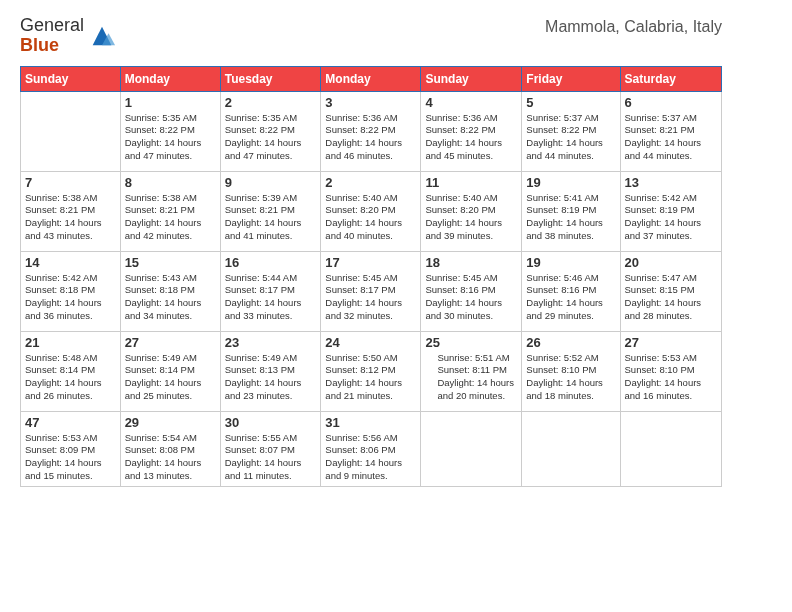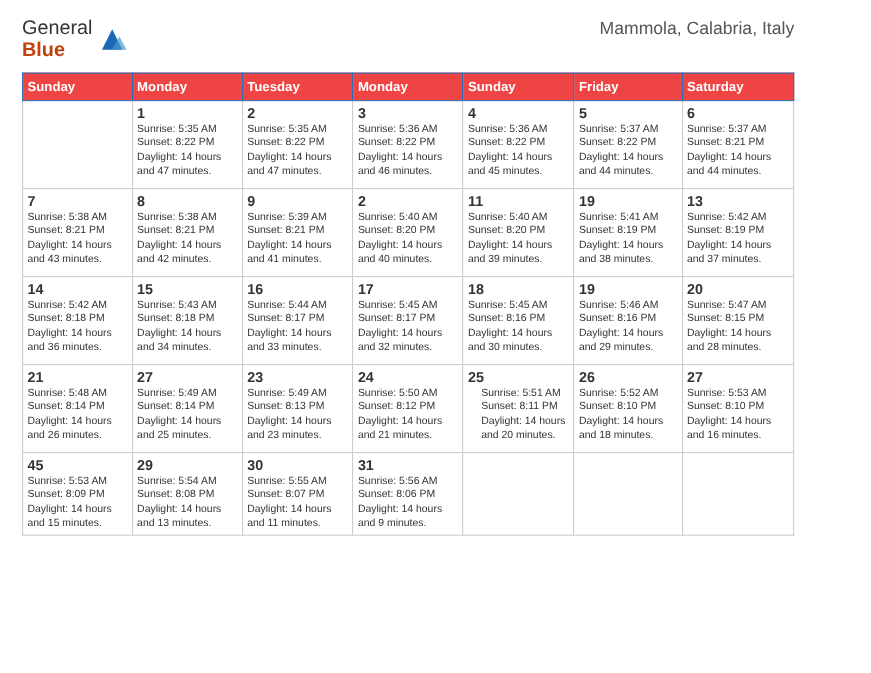--- a/index.html
+++ b/index.html
@@ -314,21 +314,21 @@
           <td>
             <span class="day-number">27</span>
             <div class="day-info" style="white-space: pre-line;">Sunrise: 5:53 AM
 Sunset: 8:10 PM
 Daylight: 14 hours
 and 16 minutes.</div>
           </td>
         </tr>
         <tr class="last-row">
           <td>
-            <span class="day-number">45</span>
+            <span class="day-number">47</span>
             <div class="day-info" style="white-space: pre-line;">Sunrise: 5:53 AM
 Sunset: 8:09 PM
 Daylight: 14 hours
 and 15 minutes.</div>
           </td>
           <td>
             <span class="day-number">29</span>
             <div class="day-info" style="white-space: pre-line;">Sunrise: 5:54 AM
 Sunset: 8:08 PM
 Daylight: 14 hours

